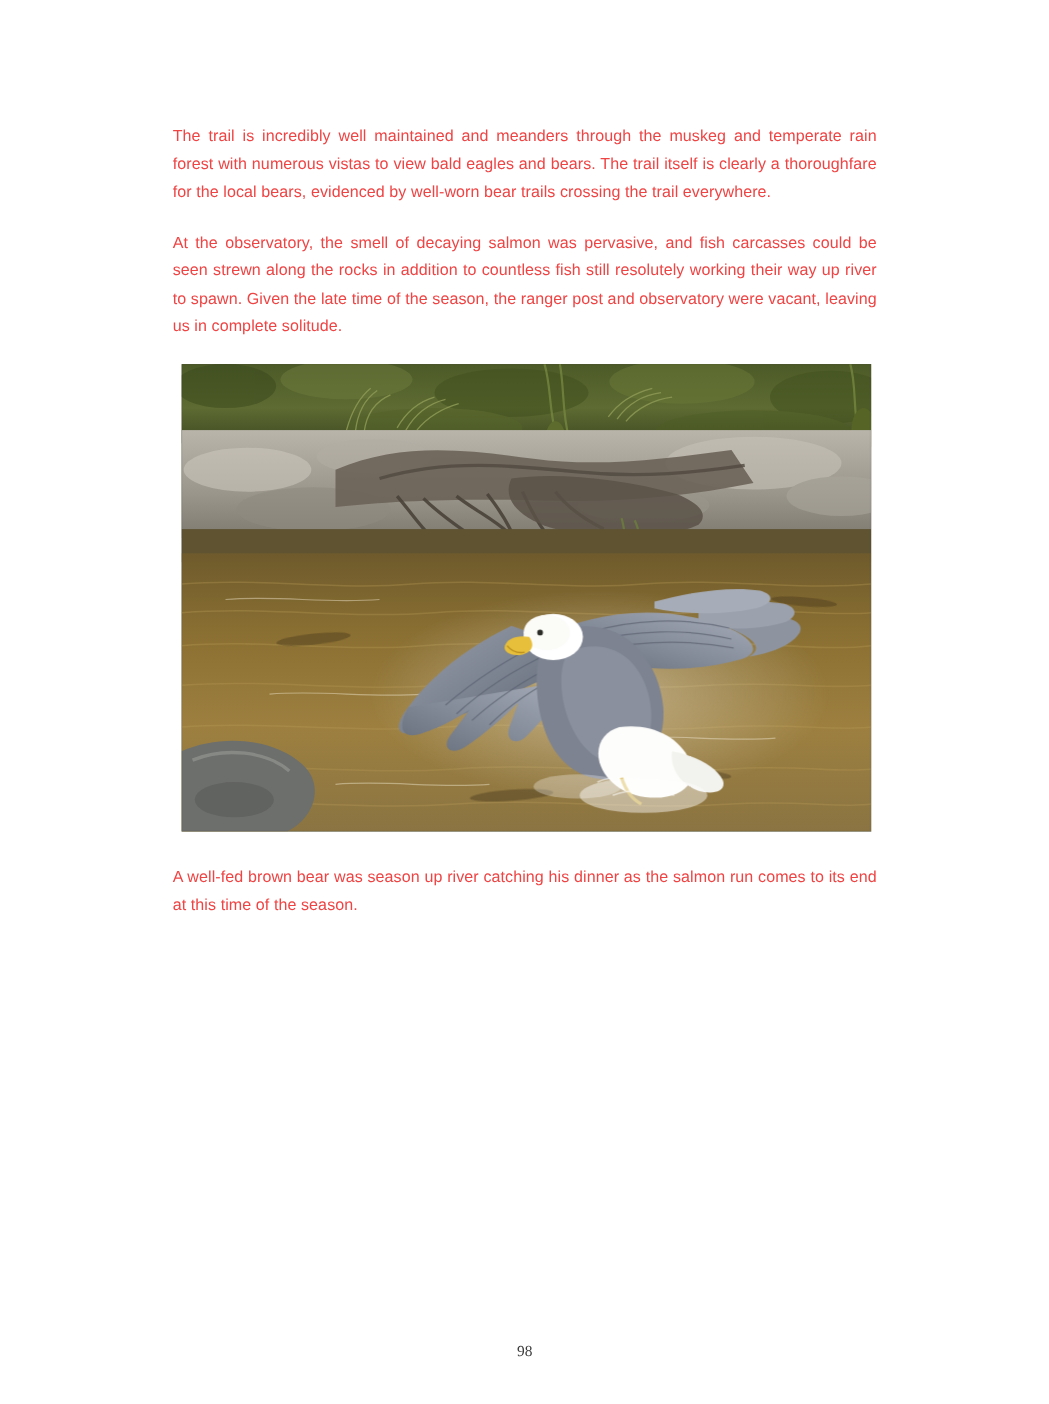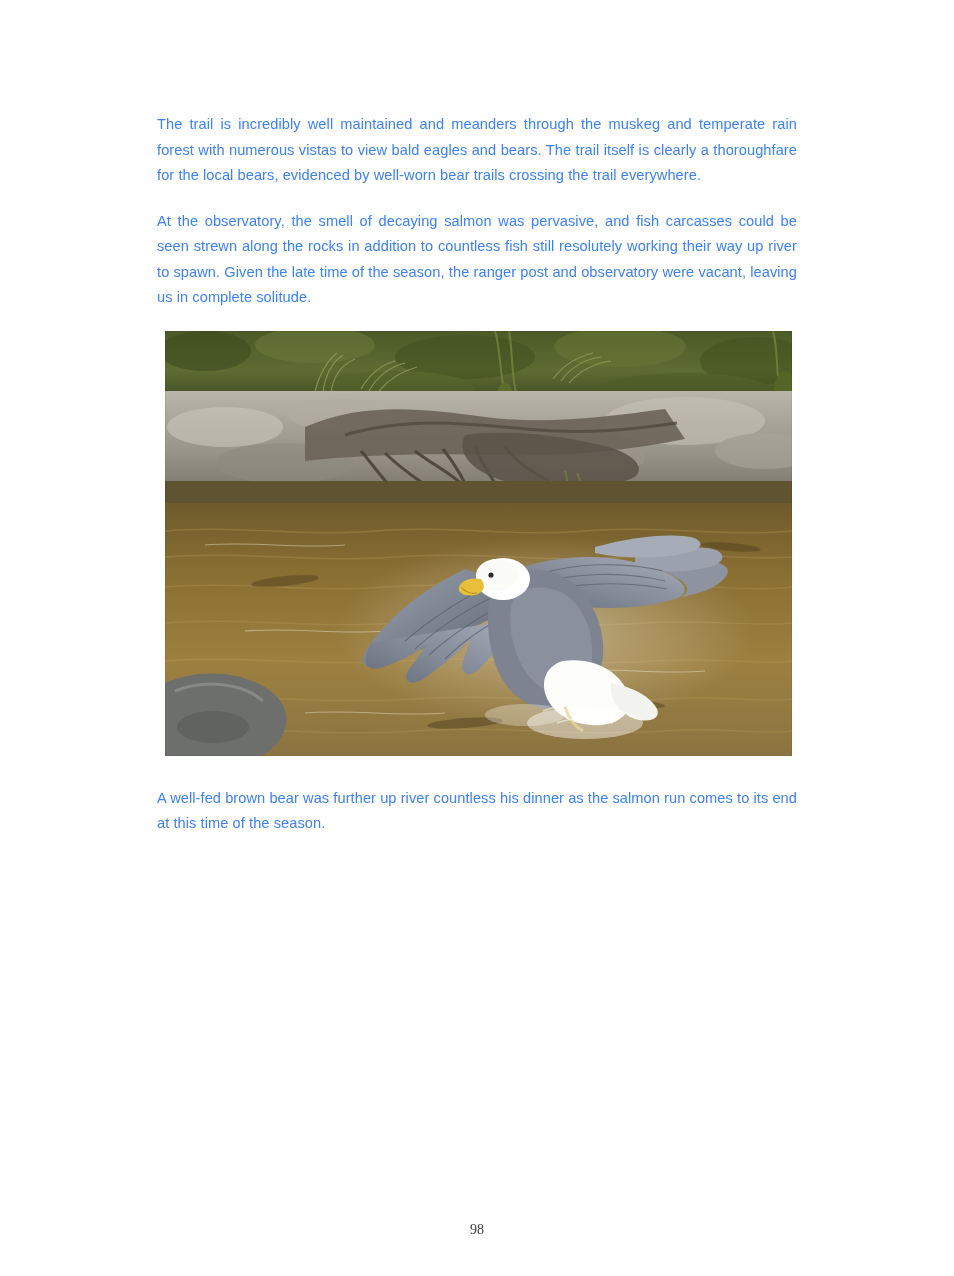--- a/index.html
+++ b/index.html
@@ -23,21 +23,21 @@
     position: absolute;
     left: 157px;
     top: 112px;
     width: 640px;
   }
   p.body-text {
     margin: 0 0 20px 0;
     font-size: 14.6px;
     line-height: 25.5px;
     text-align: justify;
-    color: #3b82f6;
+    color: #ef4444;
     letter-spacing: 0.005em;
   }
   p.body-text:last-child { margin-bottom: 0; }
 
   .figure {
     margin: 14px 0 30px 8px;
     width: 627px;
     height: 425px;
     position: relative;
     overflow: hidden;
@@ -244,20 +244,20 @@
             <path d="M378 380 C392 374 410 374 424 380"></path>
             <path d="M392 392 C408 386 430 386 448 392"></path>
           </g>
 
           <rect x="0" y="0" width="627" height="425" fill="none" stroke="#000000" stroke-opacity="0.06" stroke-width="2"></rect>
         </g>
       </svg>
     </div>
 
     <div class="caption-block">
-      <p class="body-text">A well-fed brown bear was further up river countless his dinner as the salmon run comes to its end at this time of the season.</p>
+      <p class="body-text">A well-fed brown bear was season up river catching his dinner as the salmon run comes to its end at this time of the season.</p>
     </div>
 
   </div>
 
   <div class="page-number">98</div>
 
 </div>
 
 </body></html>

